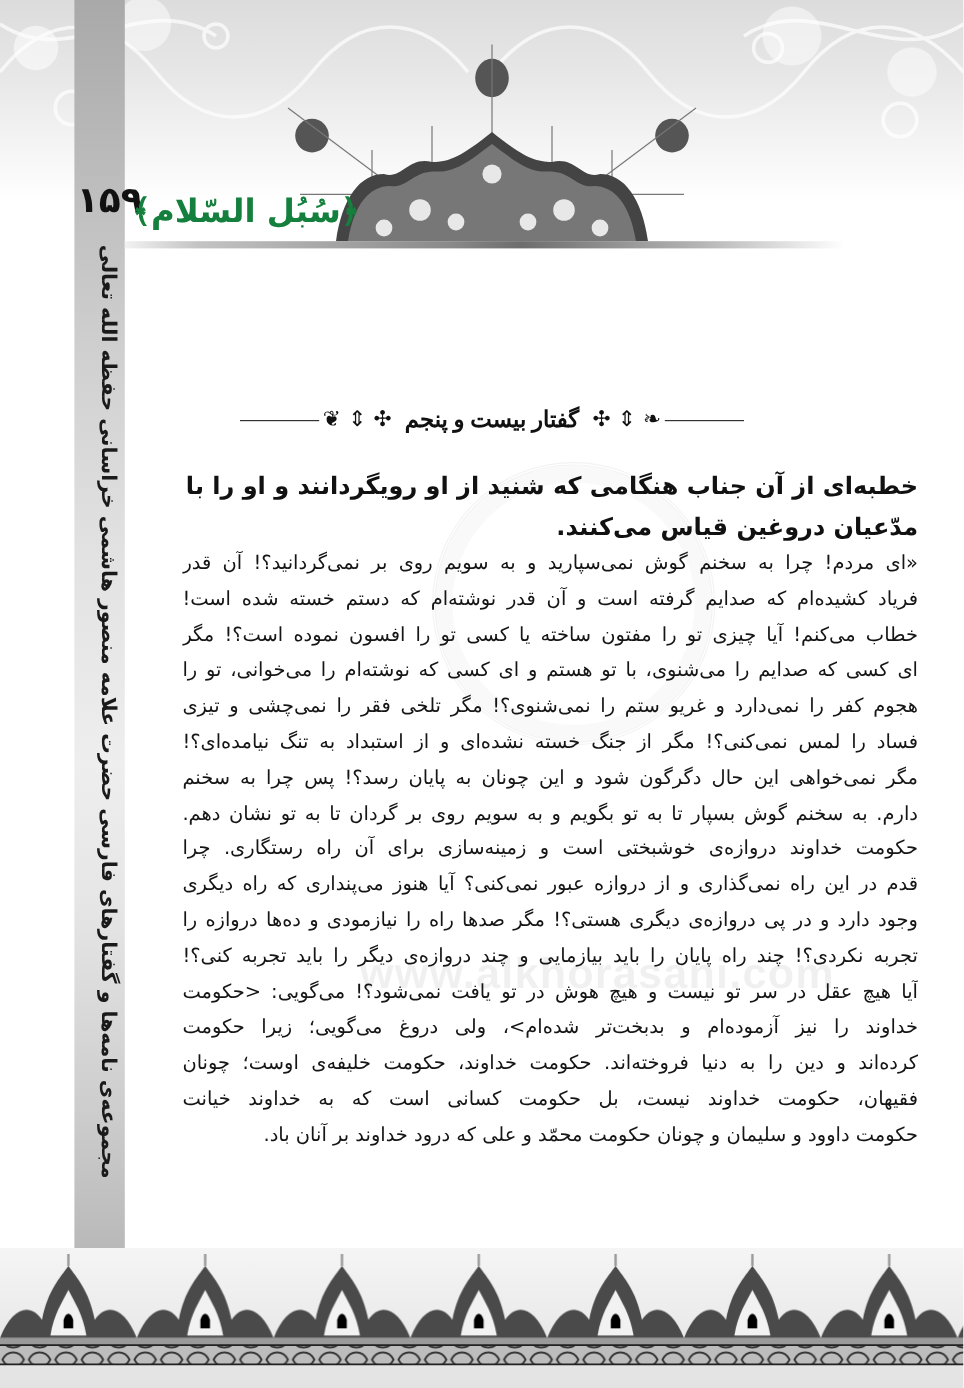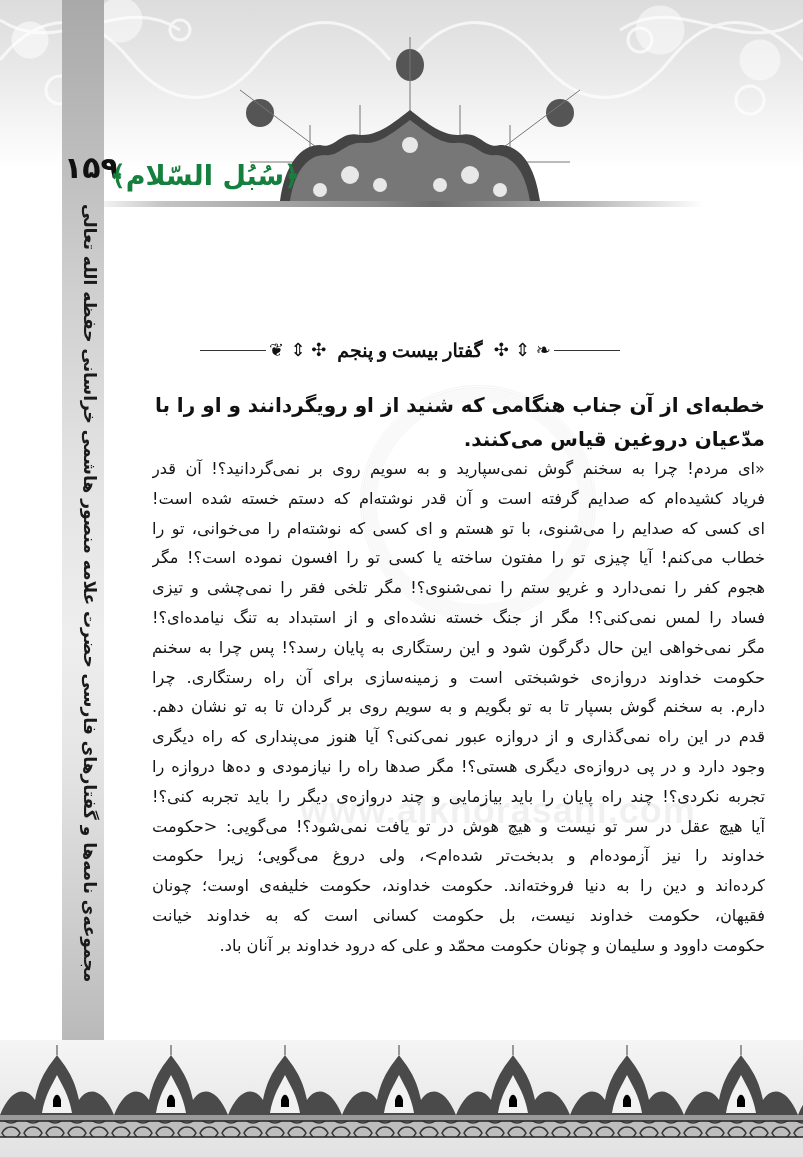--- a/index.html
+++ b/index.html
@@ -167,27 +167,27 @@
   <span class="orn">⇕</span>
   <span class="orn">❧</span>
   <span class="orn-line"></span>
 </div>
 
 <div class="section-intro">خطبه‌ای از آن جناب هنگامی که شنید از او رویگردانند و او را با مدّعیان دروغین قیاس می‌کنند.</div>
 
 <div class="body-text" id="body-text">
     <span class="line">«ای مردم! چرا به سخنم گوش نمی‌سپارید و به سویم روی بر نمی‌گردانید؟! آن قدر</span>
     <span class="line">فریاد کشیده‌ام که صدایم گرفته است و آن قدر نوشته‌ام که دستم خسته شده است!</span>
+    <span class="line">خطاب می‌کنم! آیا چیزی تو را مفتون ساخته یا کسی تو را افسون نموده است؟! مگر</span>
     <span class="line">ای کسی که صدایم را می‌شنوی، با تو هستم و ای کسی که نوشته‌ام را می‌خوانی، تو را</span>
-    <span class="line">خطاب می‌کنم! آیا چیزی تو را مفتون ساخته یا کسی تو را افسون نموده است؟! مگر</span>
     <span class="line">هجوم کفر را نمی‌دارد و غریو ستم را نمی‌شنوی؟! مگر تلخی فقر را نمی‌چشی و تیزی</span>
     <span class="line">فساد را لمس نمی‌کنی؟! مگر از جنگ خسته نشده‌ای و از استبداد به تنگ نیامده‌ای؟!</span>
-    <span class="line">مگر نمی‌خواهی این حال دگرگون شود و این رستگاری به پایان رسد؟! پس چرا به سخنم</span>
+    <span class="line">مگر نمی‌خواهی این حال دگرگون شود و این چونان به پایان رسد؟! پس چرا به سخنم</span>
+    <span class="line">دارم. به سخنم گوش بسپار تا به تو بگویم و به سویم روی بر گردان تا به تو نشان دهم.</span>
     <span class="line">حکومت خداوند دروازه‌ی خوشبختی است و زمینه‌سازی برای آن راه رستگاری. چرا</span>
-    <span class="line">دارم. به سخنم گوش بسپار تا به تو بگویم و به سویم روی بر گردان تا به تو نشان دهم.</span>
     <span class="line">قدم در این راه نمی‌گذاری و از دروازه عبور نمی‌کنی؟ آیا هنوز می‌پنداری که راه دیگری</span>
     <span class="line">وجود دارد و در پی دروازه‌ی دیگری هستی؟! مگر صدها راه را نیازمودی و ده‌ها دروازه را</span>
     <span class="line">تجربه نکردی؟! چند راه پایان را باید بیازمایی و چند دروازه‌ی دیگر را باید تجربه کنی؟!</span>
     <span class="line">آیا هیچ عقل در سر تو نیست و هیچ هوش در تو یافت نمی‌شود؟! می‌گویی: &lt;حکومت</span>
     <span class="line">خداوند را نیز آزموده‌ام و بدبخت‌تر شده‌ام&gt;، ولی دروغ می‌گویی؛ زیرا حکومت</span>
     <span class="line">کرده‌اند و دین را به دنیا فروخته‌اند. حکومت خداوند، حکومت خلیفه‌ی اوست؛ چونان</span>
     <span class="line">فقیهان، حکومت خداوند نیست، بل حکومت کسانی است که به خداوند خیانت</span>
     <span class="line last">حکومت داوود و سلیمان و چونان حکومت محمّد و علی که درود خداوند بر آنان باد.</span>
   </div>
 

